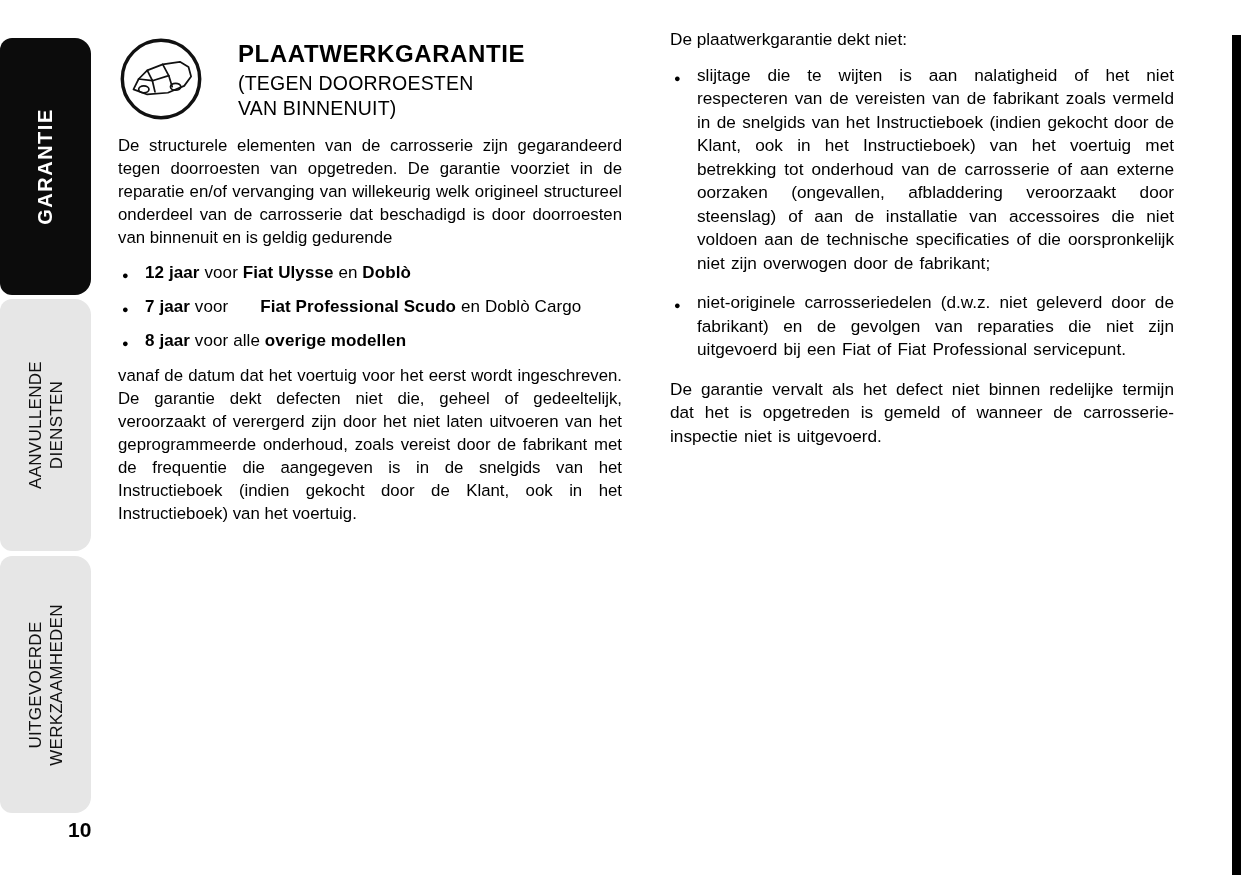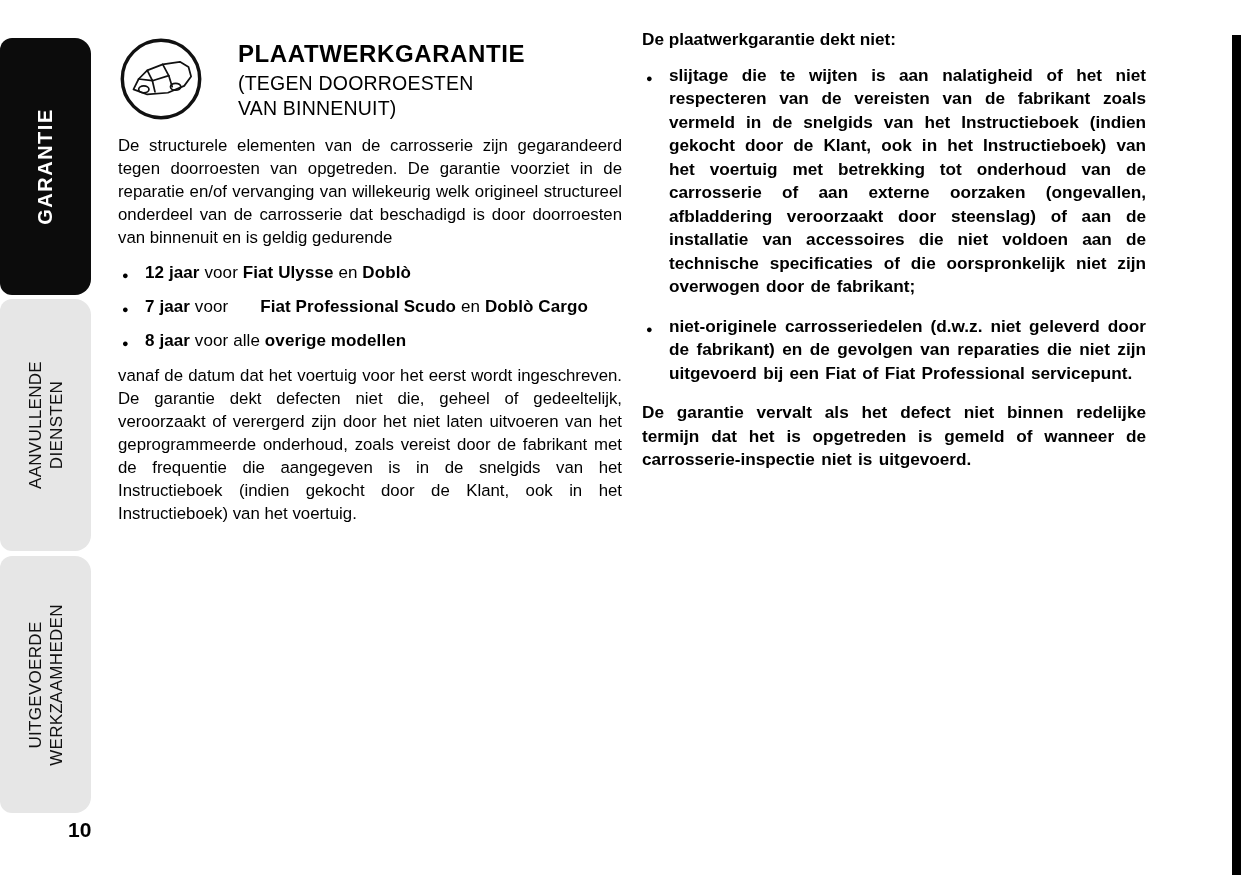--- a/index.html
+++ b/index.html
@@ -31,21 +31,21 @@
     position:absolute;left:68px;top:818px;
     font-size:21px;font-weight:bold;
   }
   
   .right-strip{
     position:absolute;right:0;top:35px;width:9px;height:840px;background:#000;
   }
   
   .col{position:absolute;top:30px;width:504px;}
   .col-left{left:118px;top:36px;}
-  .col-right{left:642px;top:28px;font-weight:bold;}
+  .col-right{left:670px;top:28px;}
   .header-row{display:flex;gap:34px;margin-bottom:12px;}
   .icon-circle{width:86px;height:86px;flex:0 0 auto;}
   .titles{padding-top:4px;}
   .titles h1{
     margin:0 0 3px 0;font-size:24px;font-weight:bold;letter-spacing:0.6px;
   }
   .subtitle{font-size:19.5px;line-height:25px;letter-spacing:0.2px;}
   p{margin:0;font-size:16.8px;line-height:23px;text-align:justify;}
   .col-right p, .col-right li{font-size:17.2px;line-height:23.5px;word-spacing:1.5px;}
   .col-right .heading{text-align:left;margin-bottom:12px;word-spacing:0;}
@@ -106,21 +106,21 @@
       <h1>PLAATWERKGARANTIE</h1>
       <div class="subtitle">(TEGEN DOORROESTEN</div>
       <div class="subtitle">VAN BINNENUIT)</div>
     </div>
   </div>
 
   <p>De structurele elementen van de carrosserie zijn gegarandeerd tegen doorroesten van opgetreden. De garantie voorziet in de reparatie en/of vervanging van willekeurig welk origineel structureel onderdeel van de carrosserie dat beschadigd is door doorroesten van binnenuit en is geldig gedurende</p>
 
   <ul>
     <li><span style="font-weight: bold;">12 jaar</span><span> voor </span><span style="font-weight: bold;">Fiat Ulysse</span><span> en </span><span style="font-weight: bold;">Doblò</span></li>
-    <li><span style="font-weight: bold;">7 jaar</span><span> voor </span><span style="font-weight: bold; margin-left: 27px;">Fiat Professional Scudo</span><span> en </span><span style="font-weight: bold;">Doblò Cargo</span></li>
+    <li><span style="font-weight: bold;">7 jaar</span><span> voor </span><span style="font-weight: bold; margin-left: 27px;">Fiat Professional Scudo</span><span> en </span><span style="font-weight: normal;">Doblò Cargo</span></li>
     <li><span style="font-weight: bold;">8 jaar</span><span> voor alle </span><span style="font-weight: bold;">overige modellen</span></li>
   </ul>
 
   <p class="p-gap">vanaf de datum dat het voertuig voor het eerst wordt ingeschreven. De garantie dekt defecten niet die, geheel of gedeeltelijk, veroorzaakt of verergerd zijn door het niet laten uitvoeren van het geprogrammeerde onderhoud, zoals vereist door de fabrikant met de frequentie die aangegeven is in de snelgids van het Instructieboek (indien gekocht door de Klant, ook in het Instructieboek) van het voertuig.</p>
 </div>
 
 <div class="col col-right">
   <p class="heading">De plaatwerkgarantie dekt niet:</p>
 
   <ul>

